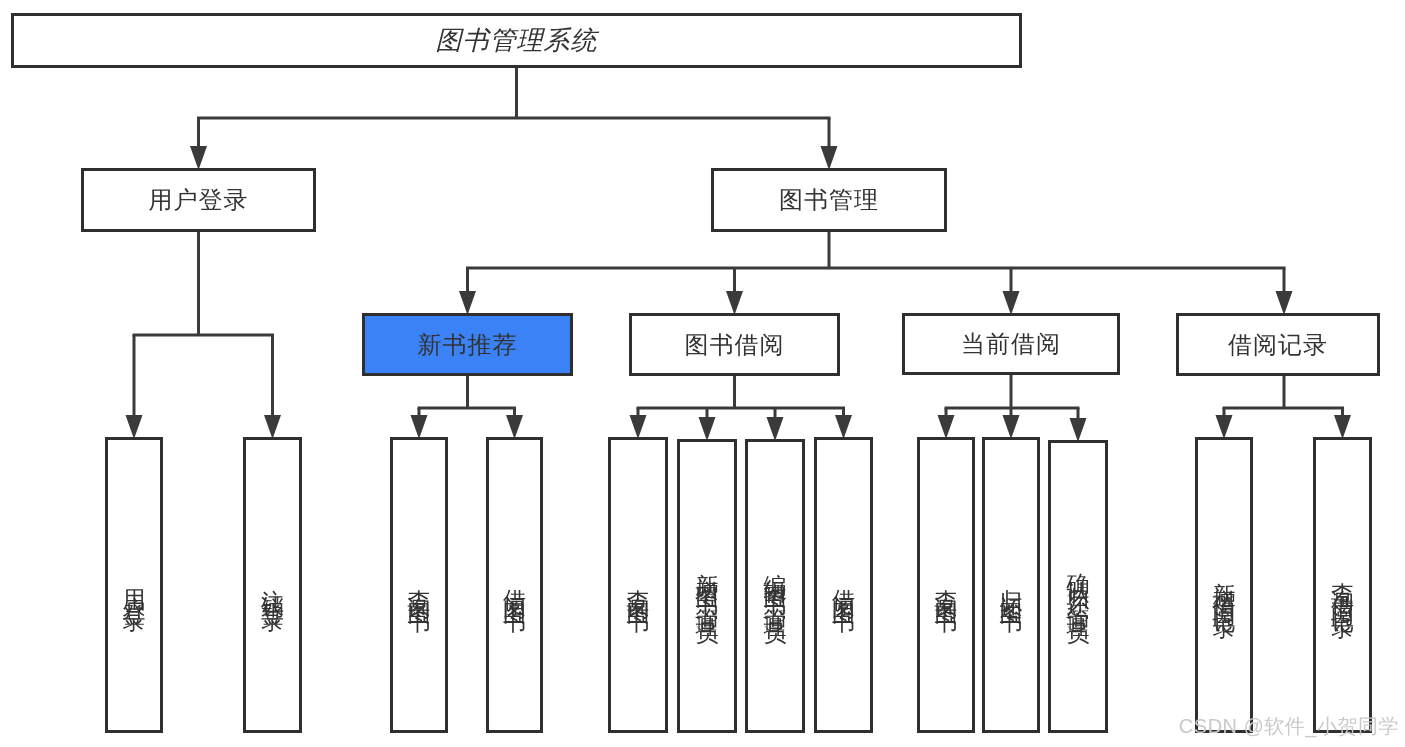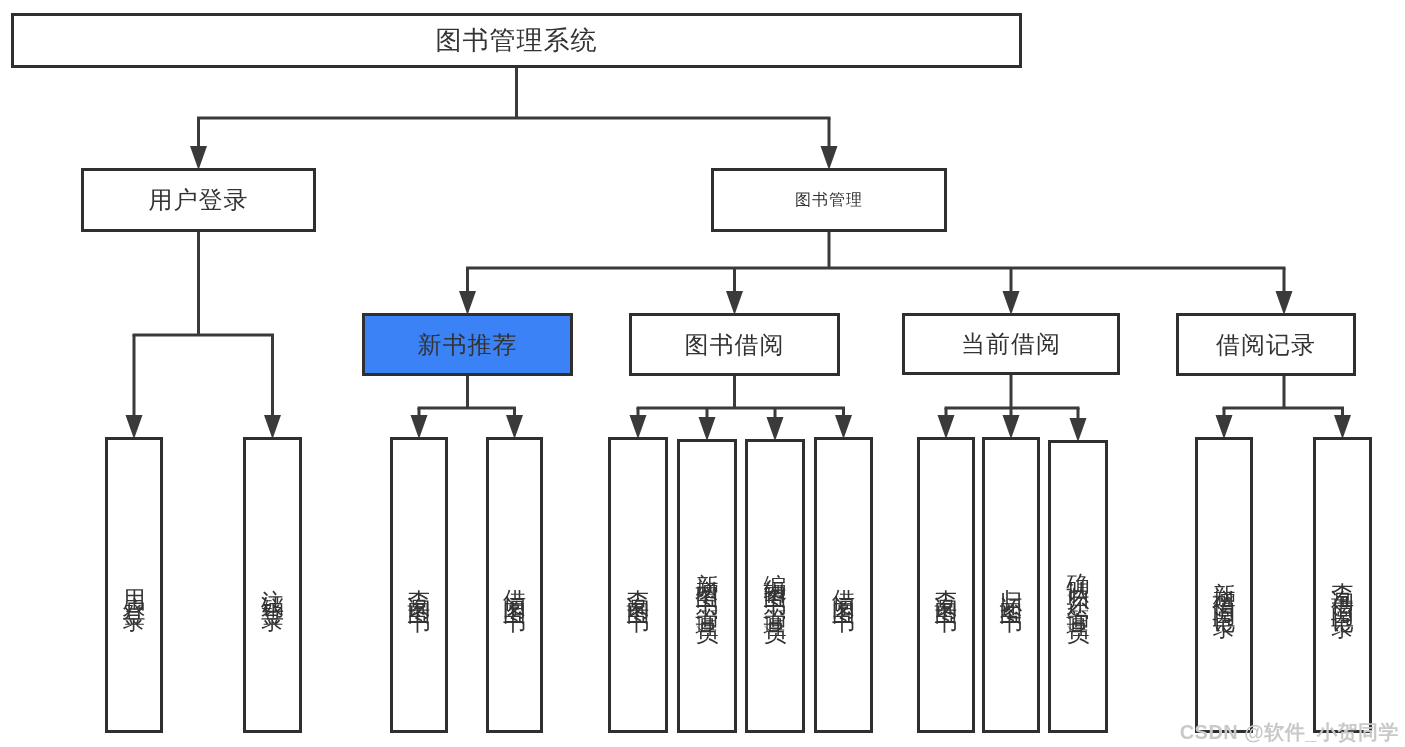--- a/index.html
+++ b/index.html
@@ -39,26 +39,25 @@
   .node.v span {
     writing-mode: vertical-rl;
     text-orientation: mixed;
     letter-spacing: 7px;
     line-height: 1;
     white-space: nowrap;
   }
   #watermark {
     position: absolute;
     right: 6px;
-    bottom: 1px;
+    bottom: 7px;
     font-size: 20px;
     letter-spacing: 0.5px;
     color: #c9c9c9;
     white-space: nowrap;
-    font-weight: bold;
   }
 </style>
 </head>
 <body>
 
 <div id="stage">
   <svg id="connector-svg" viewBox="0 0 1405 747">
       <line x1="516.5" y1="67" x2="516.5" y2="118" stroke="#3a3a3a" stroke-width="3"></line>
       <line x1="197" y1="118" x2="830.5" y2="118" stroke="#3a3a3a" stroke-width="3"></line>
       <line x1="198.5" y1="118" x2="198.5" y2="158" stroke="#3a3a3a" stroke-width="3"></line>
@@ -107,38 +106,38 @@
       <polygon points="1069.5,418 1086.5,418 1078,442" fill="#3a3a3a"></polygon>
       <line x1="1284" y1="375" x2="1284" y2="408" stroke="#3a3a3a" stroke-width="3"></line>
       <line x1="1222.5" y1="408" x2="1344" y2="408" stroke="#3a3a3a" stroke-width="3"></line>
       <line x1="1224" y1="408" x2="1224" y2="427" stroke="#3a3a3a" stroke-width="3"></line>
       <polygon points="1215.5,415 1232.5,415 1224,439" fill="#3a3a3a"></polygon>
       <line x1="1342.5" y1="408" x2="1342.5" y2="427" stroke="#3a3a3a" stroke-width="3"></line>
       <polygon points="1334,415 1351,415 1342.5,439" fill="#3a3a3a"></polygon>
     </svg>
   <div id="nodes">
       <div class="node h" style="left: 11px; top: 13px; width: 1011px; height: 55px; border-color: rgb(47, 47, 47); background: rgb(255, 255, 255);">
-        <span style="font-size: 26px; color: rgb(51, 51, 51);">图书管理系统</span>
+        <span style="font-size: 26px; color: rgb(51, 51, 51); font-style: italic;">图书管理系统</span>
       </div>
       <div class="node h" style="left: 81px; top: 168px; width: 235px; height: 64px; border-color: rgb(47, 47, 47); background: rgb(255, 255, 255);">
         <span style="font-size: 24px; color: rgb(51, 51, 51);">用户登录</span>
       </div>
       <div class="node h" style="left: 711px; top: 168px; width: 236px; height: 64px; border-color: rgb(47, 47, 47); background: rgb(255, 255, 255);">
-        <span style="font-size: 16px; color: rgb(51, 51, 51);">图书管理</span>
+        <span style="font-size: 24px; color: rgb(51, 51, 51);">图书管理</span>
       </div>
       <div class="node h" style="left: 362px; top: 313px; width: 211px; height: 63px; border-color: rgb(47, 47, 47); background: #3b82f6;">
         <span style="font-size: 24px; color: rgb(51, 51, 51);">新书推荐</span>
       </div>
       <div class="node h" style="left: 629px; top: 313px; width: 211px; height: 63px; border-color: rgb(47, 47, 47); background: rgb(255, 255, 255);">
         <span style="font-size: 24px; color: rgb(51, 51, 51);">图书借阅</span>
       </div>
       <div class="node h" style="left: 902px; top: 313px; width: 218px; height: 62px; border-color: rgb(47, 47, 47); background: rgb(255, 255, 255);">
         <span style="font-size: 24px; color: rgb(51, 51, 51);">当前借阅</span>
       </div>
-      <div class="node h" style="left: 1176px; top: 313px; width: 180px; height: 63px; border-color: rgb(47, 47, 47); background: rgb(255, 255, 255);">
+      <div class="node h" style="left: 1176px; top: 313px; width: 204px; height: 63px; border-color: rgb(47, 47, 47); background: rgb(255, 255, 255);">
         <span style="font-size: 24px; color: rgb(51, 51, 51);">借阅记录</span>
       </div>
       <div class="node v" style="left: 105px; top: 437px; width: 58px; height: 296px; border-color: rgb(47, 47, 47); background: rgb(255, 255, 255);">
         <span style="font-size: 23px; color: rgb(51, 51, 51);">用户登录</span>
       </div>
       <div class="node v" style="left: 243px; top: 437px; width: 59px; height: 296px; border-color: rgb(47, 47, 47); background: rgb(255, 255, 255);">
         <span style="font-size: 23px; color: rgb(51, 51, 51);">注销登录</span>
       </div>
       <div class="node v" style="left: 390px; top: 437px; width: 58px; height: 296px; border-color: rgb(47, 47, 47); background: rgb(255, 255, 255);">
         <span style="font-size: 23px; color: rgb(51, 51, 51);">查询图书</span>

